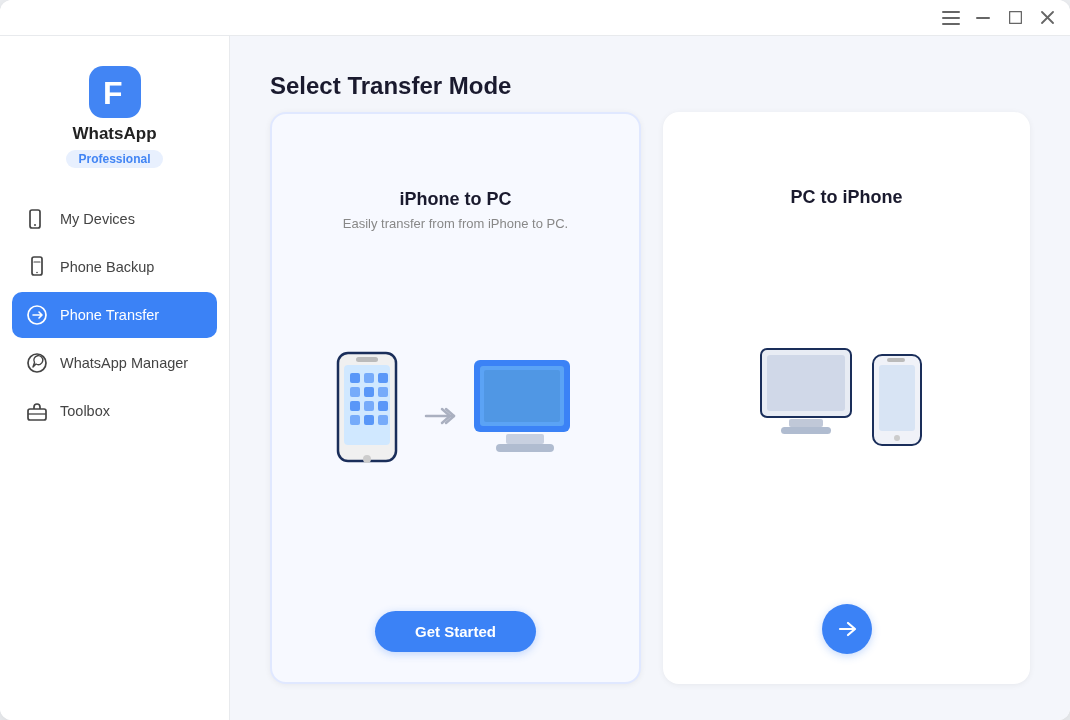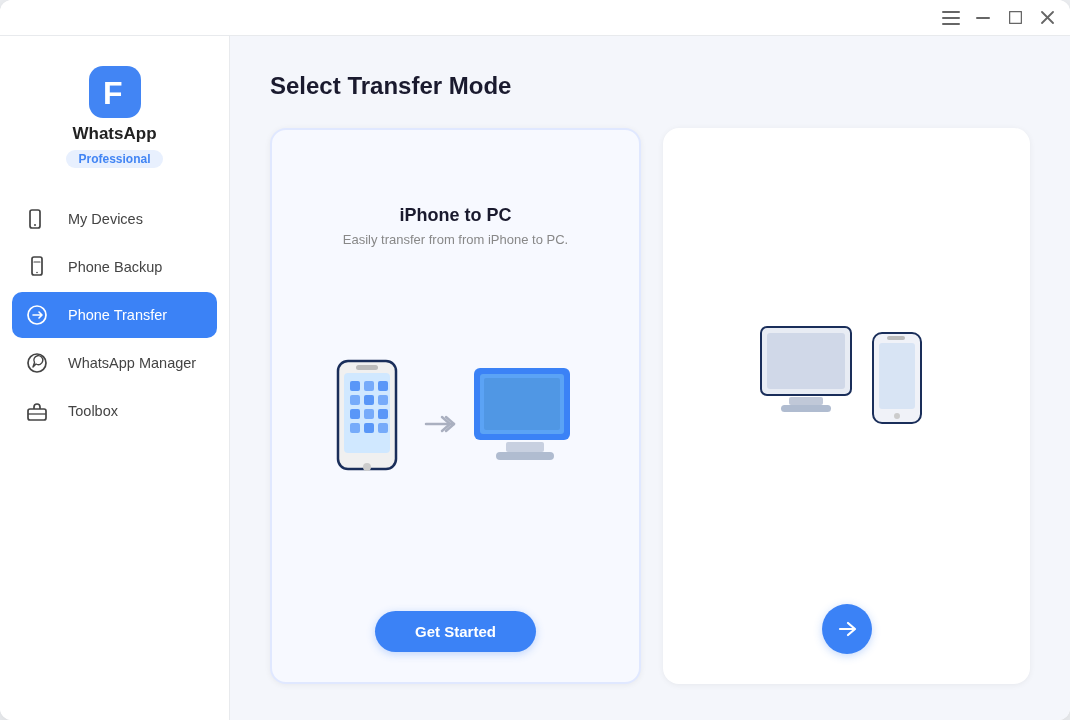--- a/index.html
+++ b/index.html
@@ -83,21 +83,21 @@
     .sidebar-nav {
       flex: 1;
       display: flex;
       flex-direction: column;
       gap: 2px;
       padding: 0 12px;
     }
     .nav-item {
       display: flex;
       align-items: center;
-      gap: 20px;
+      gap: 12px;
       padding: 12px 14px;
       border-radius: 10px;
       cursor: pointer;
       color: #444;
       font-size: 14.5px;
       font-weight: 500;
       transition: background 0.15s;
     }
     .nav-item.active {
       background: #3b82f6;
@@ -116,21 +116,21 @@
       flex: 1;
       background: #f4f6fb;
       padding: 36px 40px 36px 40px;
       display: flex;
       flex-direction: column;
     }
     .page-title {
       font-size: 24px;
       font-weight: 700;
       color: #1a1a2e;
-      margin-bottom: 28px;
+      margin-bottom: 12px;
     }
     .cards-row {
       display: flex;
       gap: 22px;
       flex: 1;
     }
     .card {
       background: #fff;
       border-radius: 16px;
       display: flex;
@@ -370,20 +370,23 @@
 
               <rect x="14" y="14" width="76" height="52" rx="2" fill="#4a90d9" opacity="0.6"></rect>
             </svg>
           </div>
           <div class="card-action">
             <button class="get-started-btn">Get Started</button>
           </div>
         </div>
 
         <div class="card">
+          <div class="card-top">
+            <span class="card-title">PC to iPhone</span>
+          </div>
           <div class="card-illustration illustration-pc-to-iphone">
 
             <svg width="180" height="120" viewBox="0 0 180 120" fill="none">
 
               <rect x="4" y="8" width="90" height="68" rx="6" fill="#e8ecf4" stroke="#1a2e5a" stroke-width="2"></rect>
               <rect x="10" y="14" width="78" height="56" rx="3" fill="#d0d8e8"></rect>
               <rect x="32" y="78" width="34" height="8" rx="2" fill="#c0c8d8"></rect>
               <rect x="24" y="86" width="50" height="7" rx="3.5" fill="#b0bcd0"></rect>
 
               <rect x="116" y="14" width="48" height="90" rx="9" fill="#f0f2f8" stroke="#1a2e5a" stroke-width="2"></rect>

